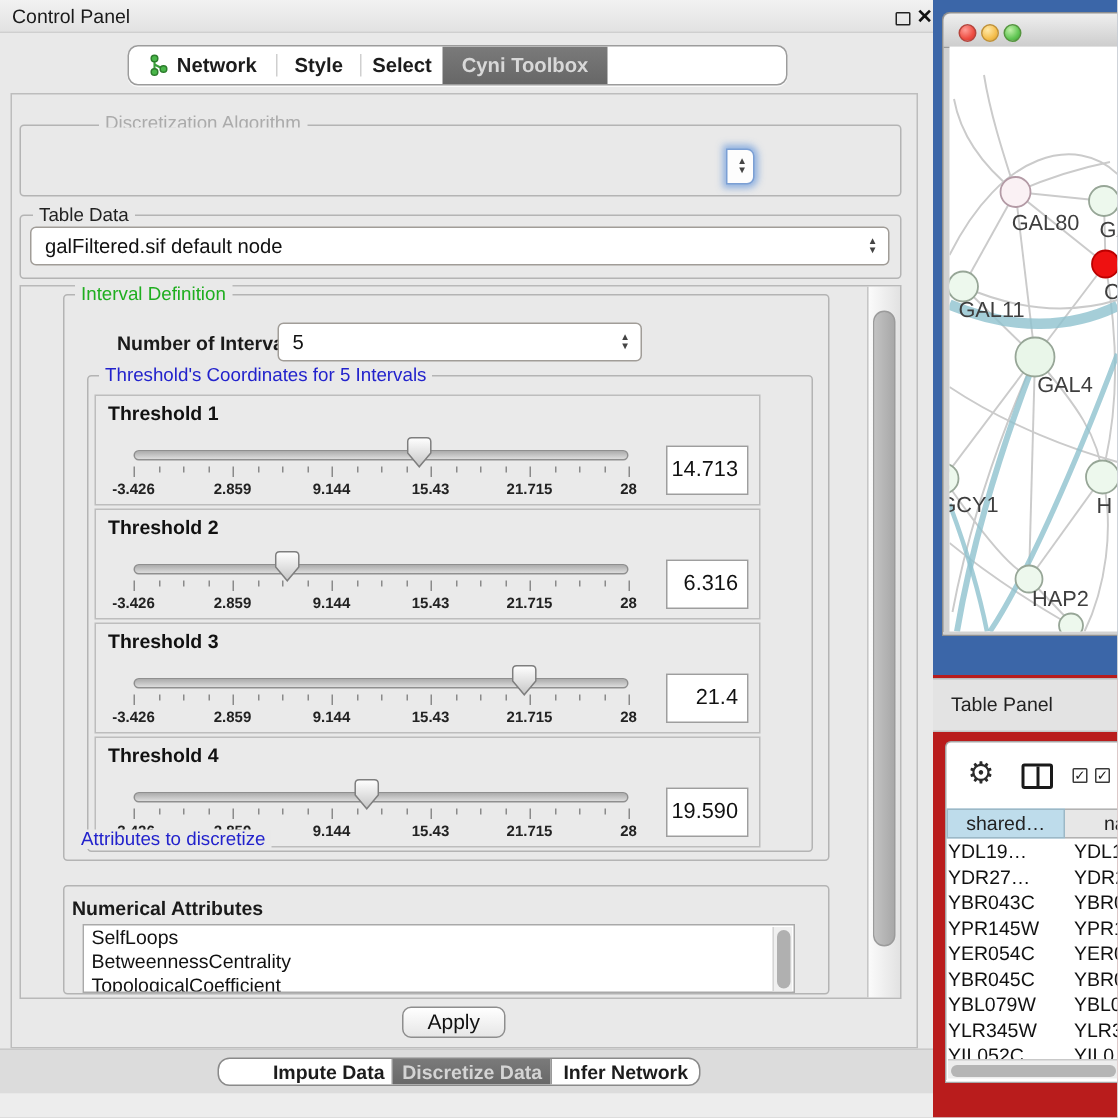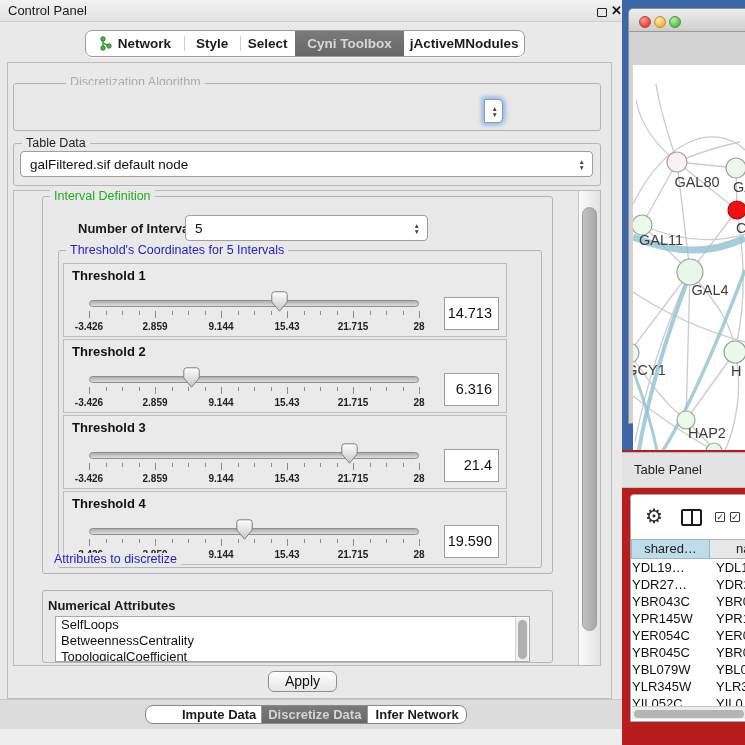--- a/index.html
+++ b/index.html
@@ -82,21 +82,21 @@
 
   
   .bluebg{left:622px;top:0;width:123px;height:450px;background:#3b66a8;}
   .macwin{left:628px;top:8px;width:117px;height:416px;background:#d2d2d2;border:1px solid #8f8f8f;border-right:none;border-radius:5px 0 0 0;}
   .mactitle{position:absolute;left:0;top:0;width:100%;height:23px;background:linear-gradient(#efefef,#cdcdcd);
             border-bottom:1px solid #9a9a9a;border-radius:5px 0 0 0;}
   .light{position:absolute;top:6.5px;width:12px;height:12px;border-radius:50%;}
   .light.red{left:10px;background:radial-gradient(circle at 35% 30%,#ff9d96,#ee4e43 60%,#c33);border:1px solid #b5443c;}
   .light.yellow{left:25px;background:radial-gradient(circle at 35% 30%,#ffe9a8,#f5bf4f 60%,#d49c2c);border:1px solid #c09136;}
   .light.green{left:40px;background:radial-gradient(circle at 35% 30%,#c0f0a8,#61c654 60%,#3f9e35);border:1px solid #55953f;}
-  .netcanvas{left:633px;top:31px;width:112px;height:390px;background:#fff;margin-top:34px;}
+  .netcanvas{left:633px;top:31px;width:112px;height:390px;background:#fff;}
 
   
   .tp-region{left:622px;top:450px;width:123px;height:355px;background:#b91c1c;}
   .tp-bar{position:absolute;left:0;top:2px;width:100%;height:36px;background:#e3e3e3;border-top:1px solid #bbb;border-bottom:1px solid #c6c6c6;}
   .tp-bar .t{position:absolute;left:12px;top:9px;font-size:13px;color:#222;}
   .tp-card{position:absolute;left:8px;top:44px;width:115px;height:228px;background:#fff;border:1px solid #a6a6a6;border-right:none;border-radius:4px 0 0 0;}
   .gear{position:absolute;left:14px;top:11px;font-size:20px;color:#2b2b2b;line-height:20px;}
   .spliticon{position:absolute;left:50px;top:14px;width:21px;height:17px;border:2px solid #1a1a1a;border-radius:2px;}
   .spliticon:before{content:"";position:absolute;left:8px;top:0;width:2px;height:13px;background:#1a1a1a;}
   .chk{position:absolute;top:17px;width:10px;height:10px;border:1.5px solid #3a3a3a;border-radius:1px;font-size:9px;line-height:9px;text-align:center;color:#222;}
@@ -146,23 +146,20 @@
     <div class="vsep"></div>
     <div class="tabseg" style="width:55px">
         <span>Style</span>
       </div>
     <div class="vsep"></div>
     <div class="tabseg" style="width:54px">
         <span>Select</span>
       </div>
     <div class="tabseg dark" style="width:110px">
         <span>Cyni Toolbox</span>
-      </div>
-    <div class="tabseg" style="width:120px">
-        <span>jActiveMNodules</span>
       </div>
   </div>
 
   <div class="abs mainpanel"></div>
 
   <div class="abs group" style="left:13px;top:83px;width:588px;height:48px;"></div>
   <span class="gtitle gray" style="left:22px;top:76px;height:9px;overflow:hidden;margin-left:44px;">Discretization Algorithm</span>
   <div class="abs focus-frag">
     <span class="arrs" style="right:4px;">
         <span>▲</span>

